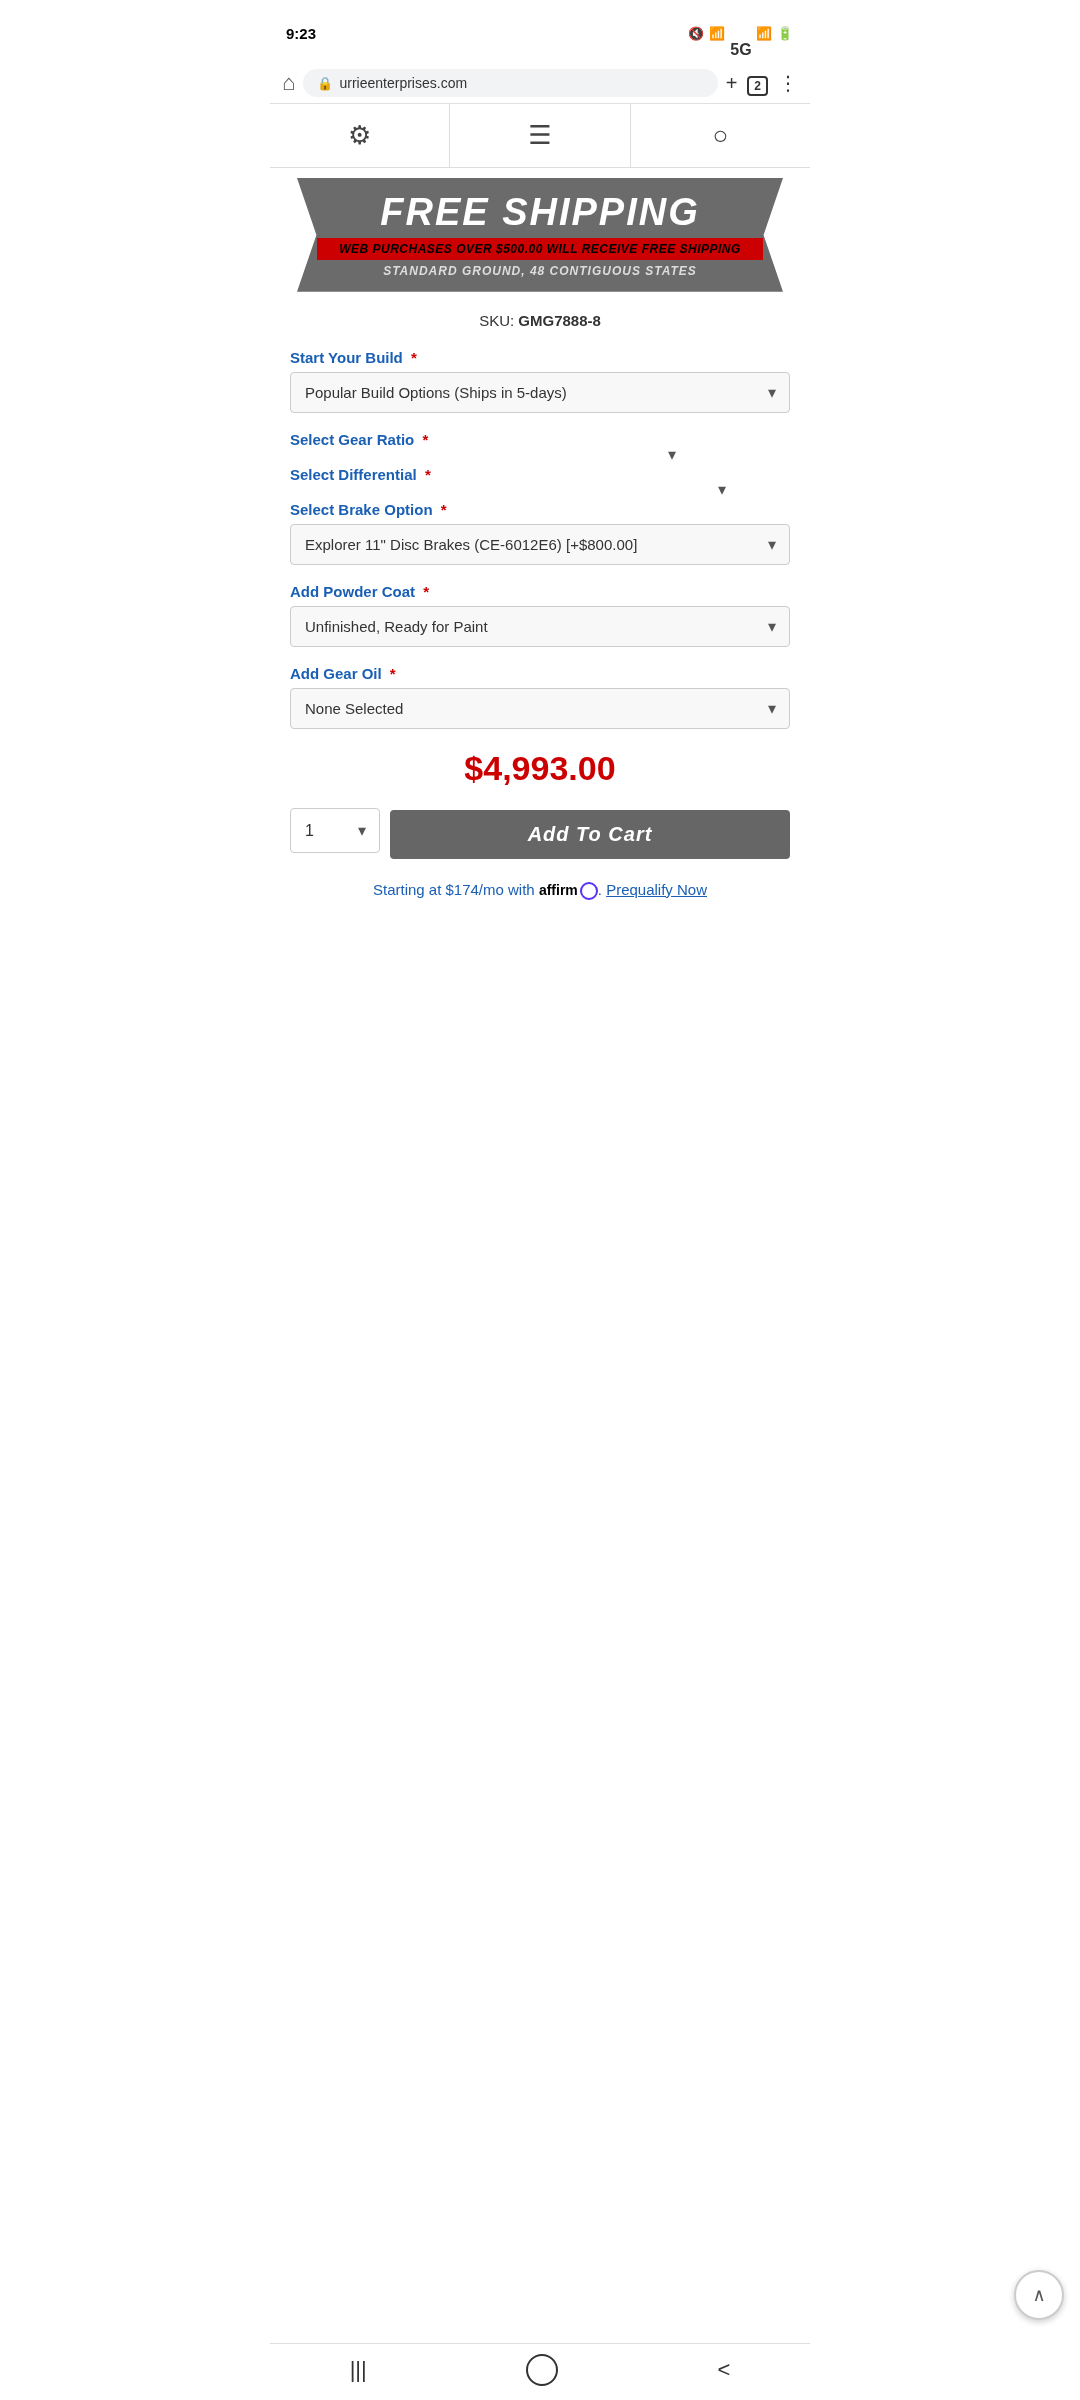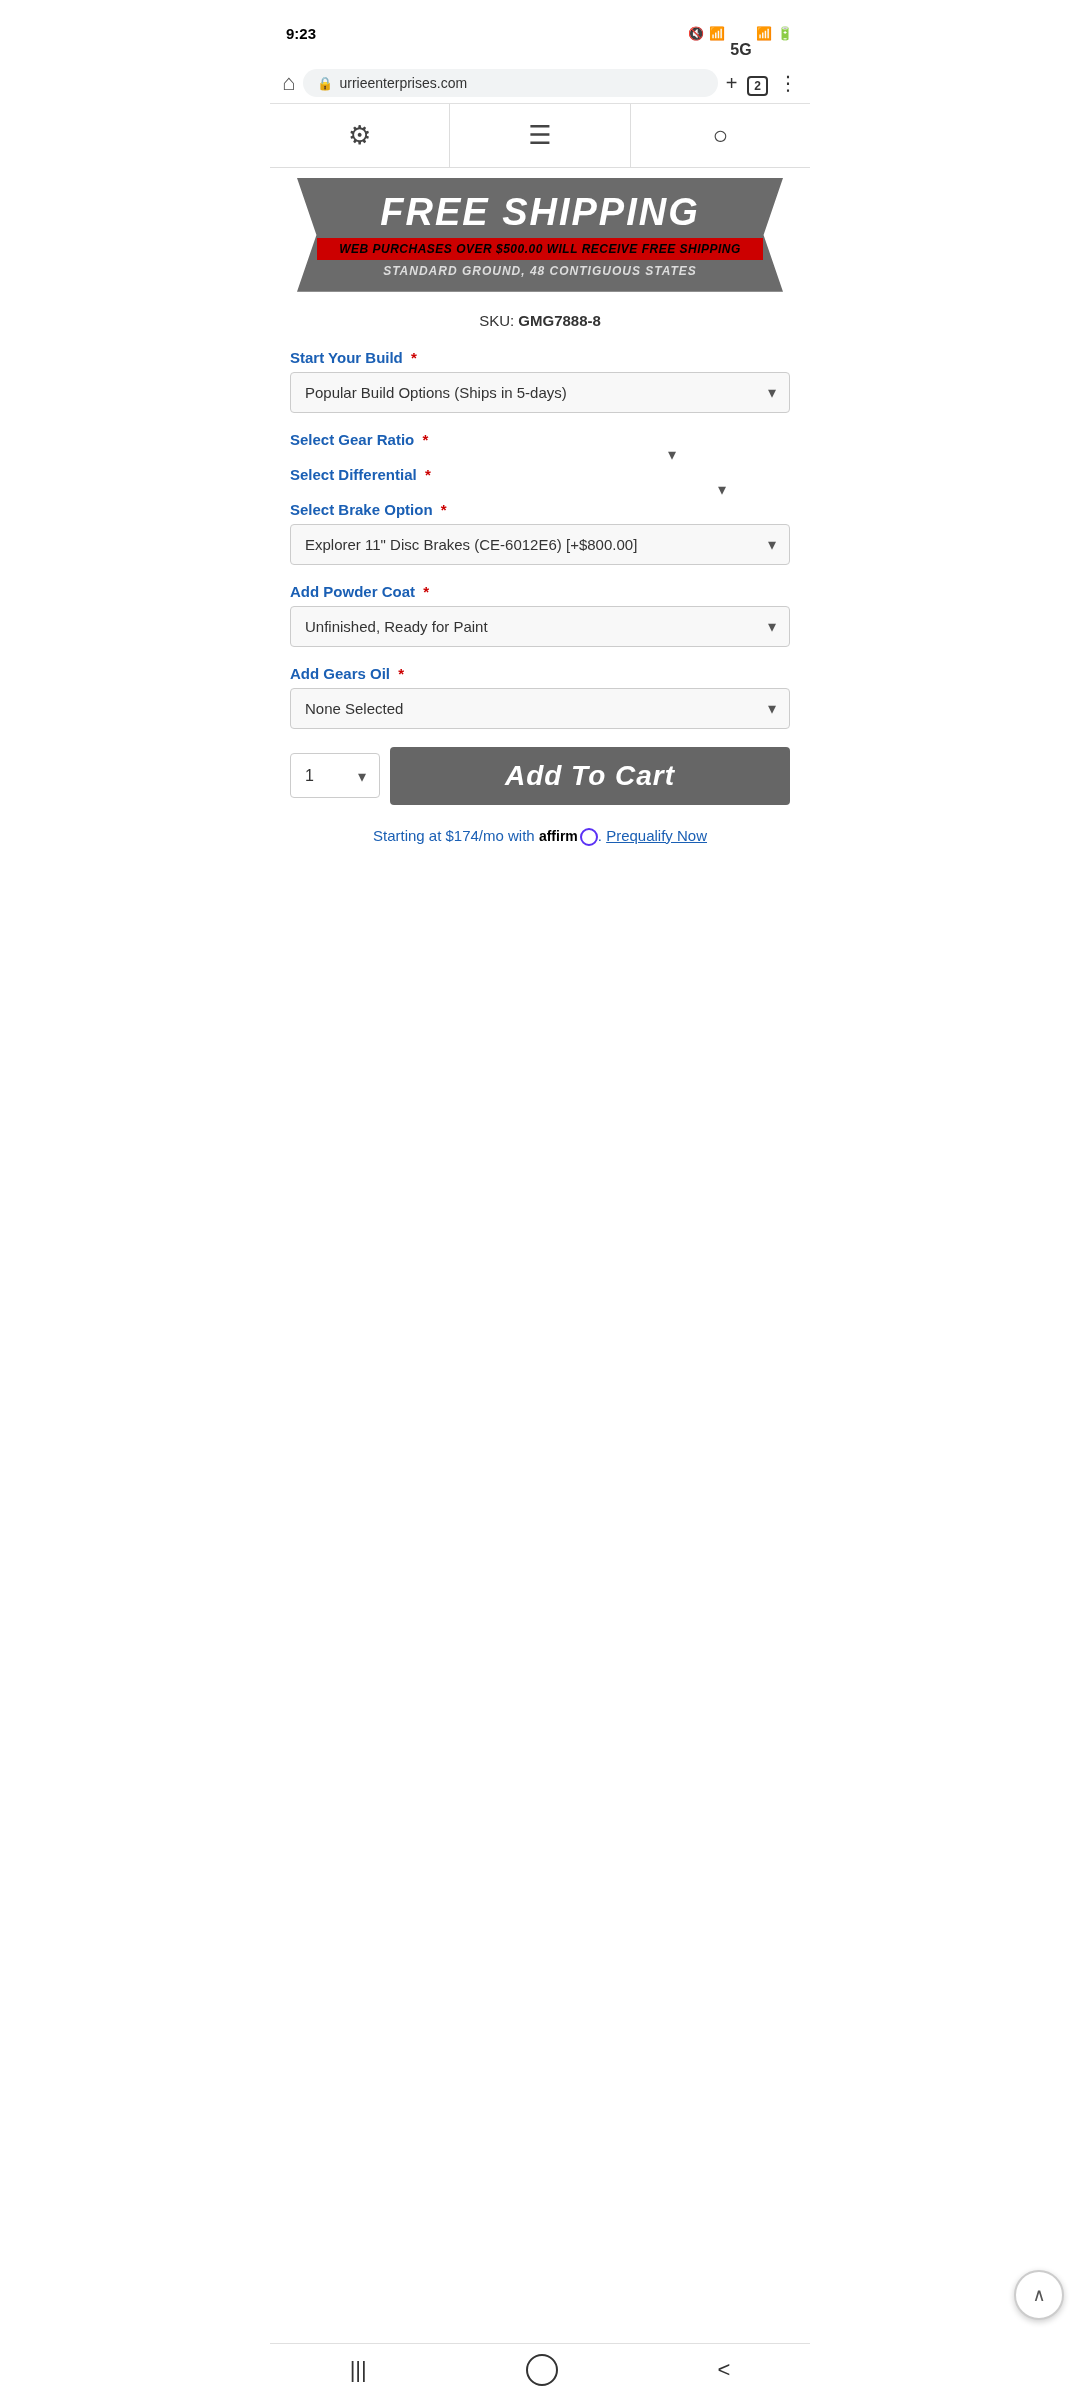--- a/index.html
+++ b/index.html
@@ -235,28 +235,29 @@
       color: #333;
       background: #fff;
       appearance: none;
       -webkit-appearance: none;
       cursor: pointer;
     }
     .add-to-cart-btn {
       flex: 1;
       background: #666;
       color: #fff;
-      font-size: 28px;
+      font-size: 20px;
       font-weight: 600;
       border: none;
       border-radius: 4px;
       padding: 13px 0;
       cursor: pointer;
       letter-spacing: 1px;
       font-style: italic;
+      margin-top: 8px;
     }
 
     
     .scroll-top-btn {
       position: fixed;
       bottom: 80px;
       right: 16px;
       width: 50px;
       height: 50px;
       border-radius: 50%;
@@ -423,31 +424,34 @@
     <div class="select-wrapper">
       <select>
         <option>Unfinished, Ready for Paint</option>
       </select>
       <span class="select-chevron">▾</span>
     </div>
   </div>
 
   <div class="field-group">
     <div class="field-label">
-      <span>Add Gears Oil</span>
+      <span>Add Gear Oil</span>
       <span class="required">*</span>
     </div>
     <div class="select-wrapper">
       <select>
         <option>None Selected</option>
       </select>
       <span class="select-chevron">▾</span>
     </div>
   </div>
 
+  <div class="price-section">
+    <span class="price-value">$4,993.00</span>
+  </div>
 
   <div class="add-to-cart-row">
     <div class="qty-select-wrapper">
       <select>
         <option>1</option>
       </select>
       <span class="select-chevron">▾</span>
     </div>
     <button class="add-to-cart-btn">Add To Cart</button>
   </div>

